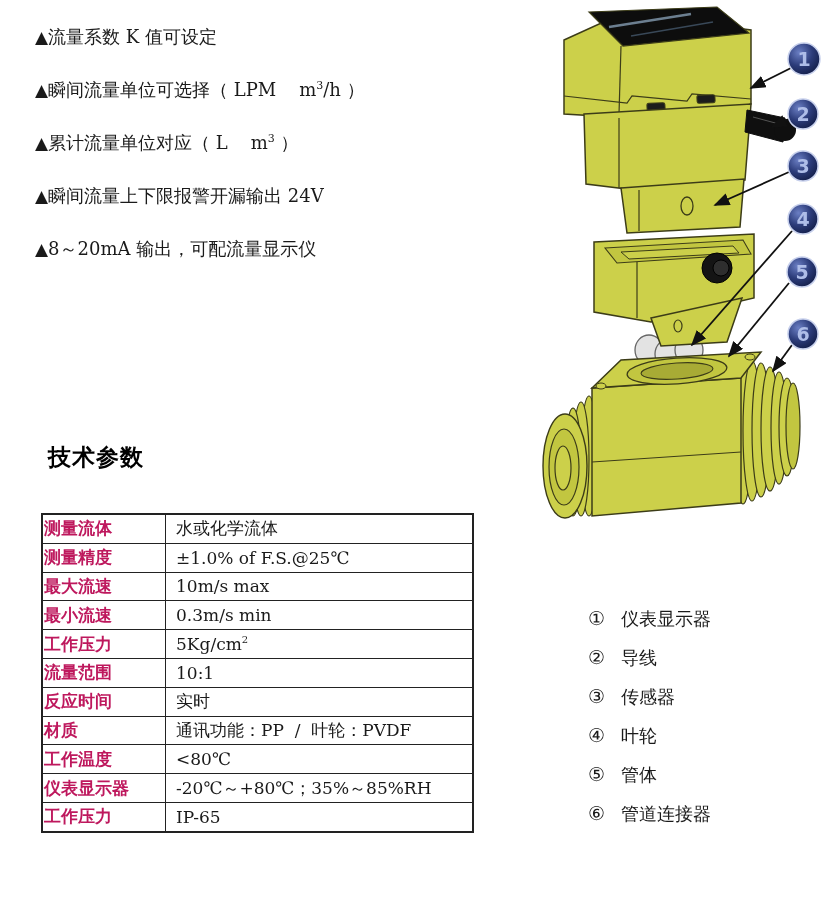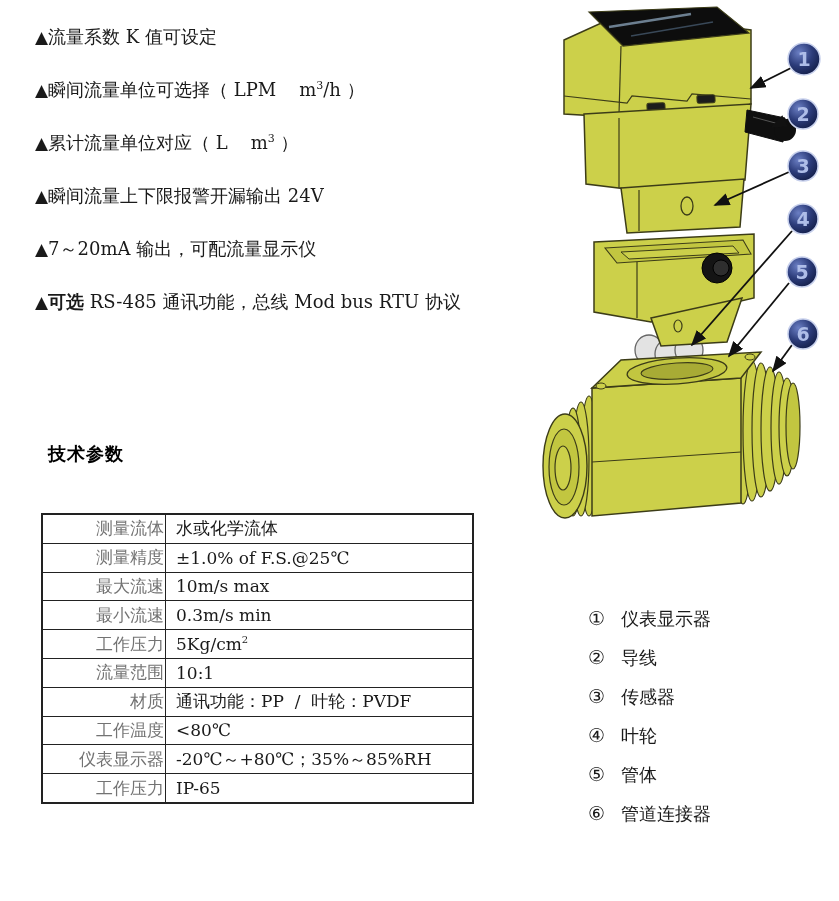--- a/index.html
+++ b/index.html
@@ -6,27 +6,27 @@
   .page{position:relative;width:839px;height:901px;background:#ffffff;overflow:hidden;
         font-family:"DejaVu Sans","Liberation Sans",sans-serif;color:#1a1a1a;border-radius:19px;}
   
   .features{position:absolute;left:35px;top:25px;width:505px;list-style:none;margin:0;padding:0;}
   .features li{font-family:"DejaVu Serif","Liberation Serif",serif;
                font-size:18px;line-height:23px;margin-bottom:29px;white-space:pre-wrap;}
   .features .tri{font-family:"DejaVu Sans",sans-serif;font-size:17px;}
   .features b{font-family:"DejaVu Sans",sans-serif;font-weight:bold;}
   .sup{font-size:11px;vertical-align:super;line-height:0;}
   
-  .section-title{position:absolute;left:48px;top:442px;margin:0;font-size:18px;font-weight:bold;
+  .section-title{position:absolute;left:48px;top:442px;margin:0;font-size:23px;font-weight:bold;
                  letter-spacing:1px;color:#000;}
   
   .spec-table{position:absolute;left:41px;top:513px;width:433px;border-collapse:collapse;
               border:2px solid #222;}
   .spec-table td{border:1px solid #222;height:25.8px;font-size:17px;vertical-align:middle;}
-  .spec-table td.lbl{width:120px;text-align:right;font-weight:normal;color:#737373;}
+  .spec-table td.lbl{width:120px;text-align:left;font-weight:bold;color:#be185d;}
   .spec-table td.val{padding:0 4px 0 10px;font-family:"DejaVu Serif","Liberation Serif",serif;
                      white-space:pre-wrap;}
   .spec-table .sup{font-size:10px;}
   
   .legend{position:absolute;left:588px;top:606px;display:flex;flex-direction:column;gap:14px;}
   .legend-item{font-family:"DejaVu Serif","Liberation Serif",serif;font-size:18px;line-height:25px;
                display:flex;align-items:center;}
   .legend-item .num{margin-right:16px;font-size:19px;}
   
   .diagram{position:absolute;left:539px;top:0;width:300px;height:575px;}
@@ -34,22 +34,21 @@
 </head>
 <body>
 
 <div class="page">
 
   <ul class="features">
     <li><span class="tri">▲</span><b></b><span>流量系数 K 值可设定</span><span class="sup"></span><span></span></li>
     <li><span class="tri">▲</span><b></b><span>瞬间流量单位可选择（ LPM    m</span><span class="sup">3</span><span>/h ）</span></li>
     <li><span class="tri">▲</span><b></b><span>累计流量单位对应（ L    m</span><span class="sup">3</span><span> ）</span></li>
     <li><span class="tri">▲</span><b></b><span>瞬间流量上下限报警开漏输出 24V</span><span class="sup"></span><span></span></li>
-    <li><span class="tri">▲</span><b></b><span>7～20mA 输出，可配流量显示仪</span><span class="sup"></span><span></span></li>
-    <li><span class="tri">▲</span><b>可选</b><span> RS-485 通讯功能，总线 Mod bus RTU 协议</span><span class="sup"></span><span></span></li>
+    <li><span class="tri">▲</span><b></b><span>8～20mA 输出，可配流量显示仪</span><span class="sup"></span><span></span></li>
   </ul>
 
   <h2 class="section-title">技术参数</h2>
 
   <table class="spec-table">
     <tbody>
       <tr>
           <td class="lbl">测量流体</td>
           <td class="val"><span>水或化学流体</span><span class="sup"></span></td>
         </tr>
@@ -65,20 +64,24 @@
           <td class="lbl">最小流速</td>
           <td class="val"><span>0.3m/s min</span><span class="sup"></span></td>
         </tr>
       <tr>
           <td class="lbl">工作压力</td>
           <td class="val"><span>5Kg/cm</span><span class="sup">2</span></td>
         </tr>
       <tr>
           <td class="lbl">流量范围</td>
           <td class="val"><span>10:1</span><span class="sup"></span></td>
+        </tr>
+      <tr>
+          <td class="lbl">反应时间</td>
+          <td class="val"><span>实时</span><span class="sup"></span></td>
         </tr>
       <tr>
           <td class="lbl">材质</td>
           <td class="val"><span>通讯功能：PP  /  叶轮：PVDF</span><span class="sup"></span></td>
         </tr>
       <tr>
           <td class="lbl">工作温度</td>
           <td class="val"><span>&lt;80℃</span><span class="sup"></span></td>
         </tr>
       <tr>

